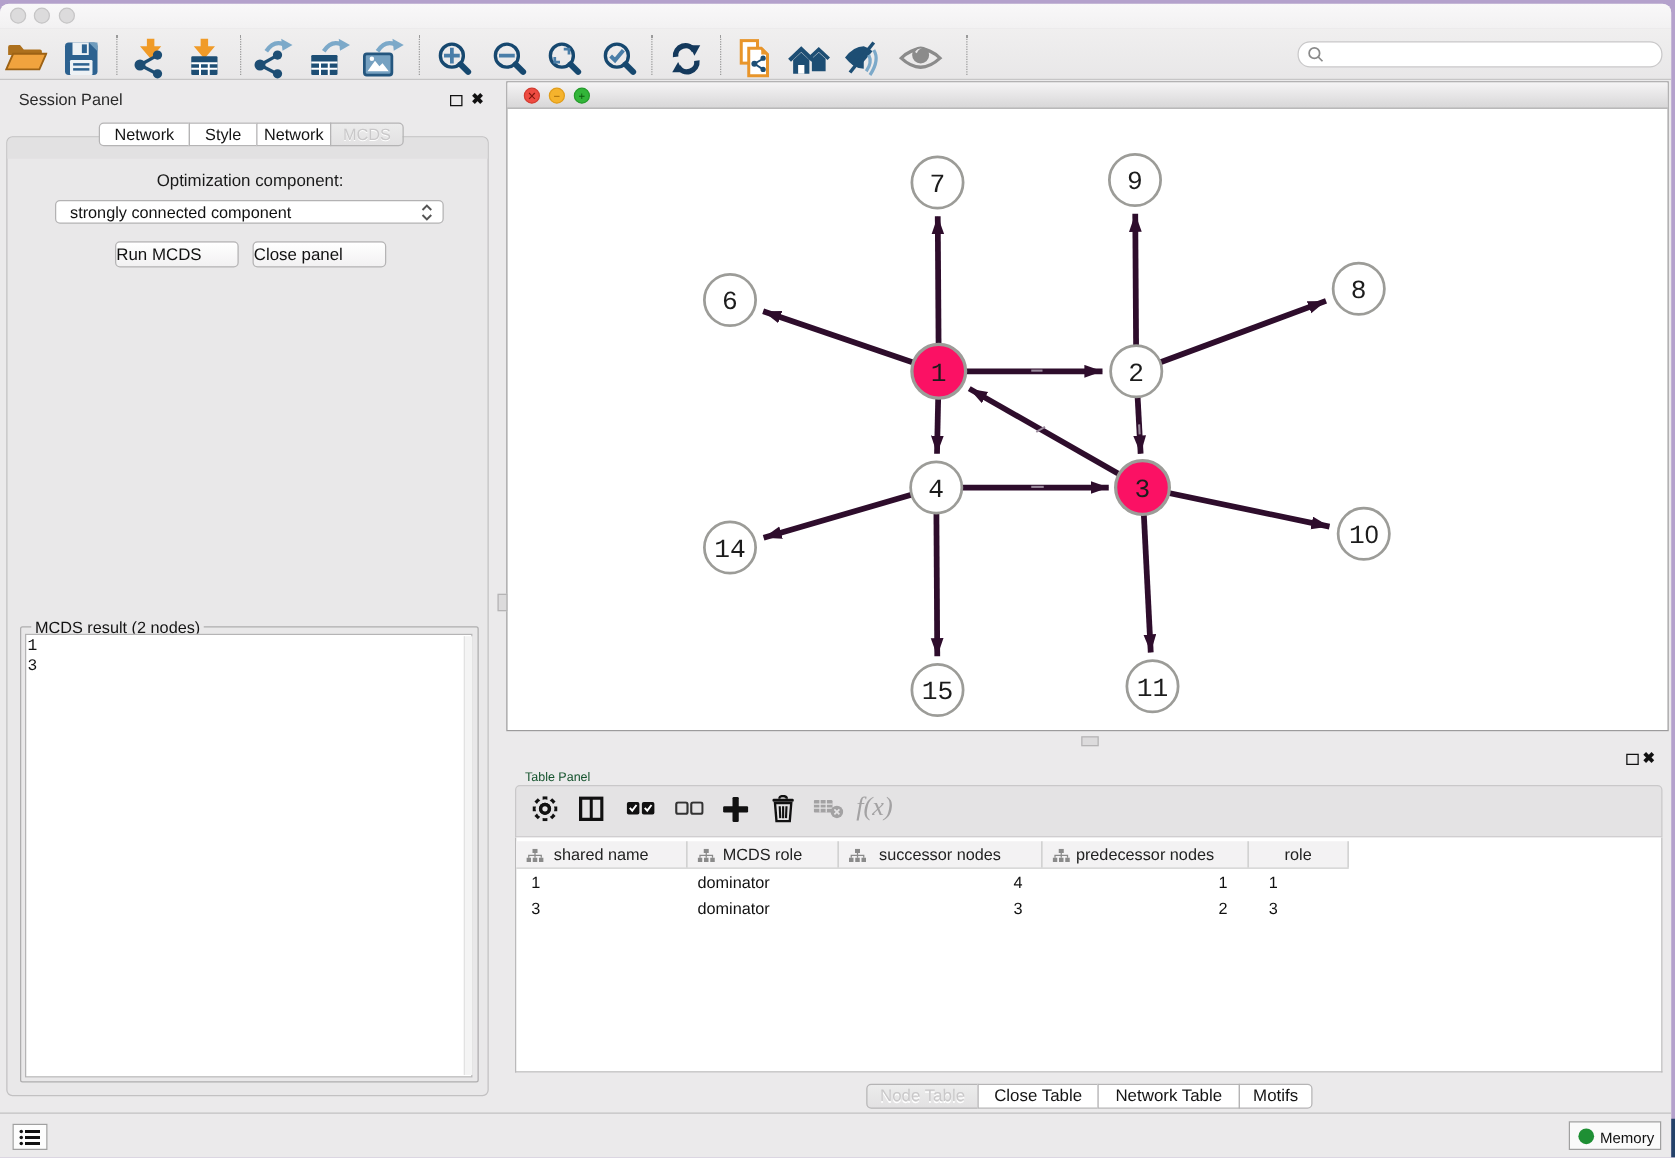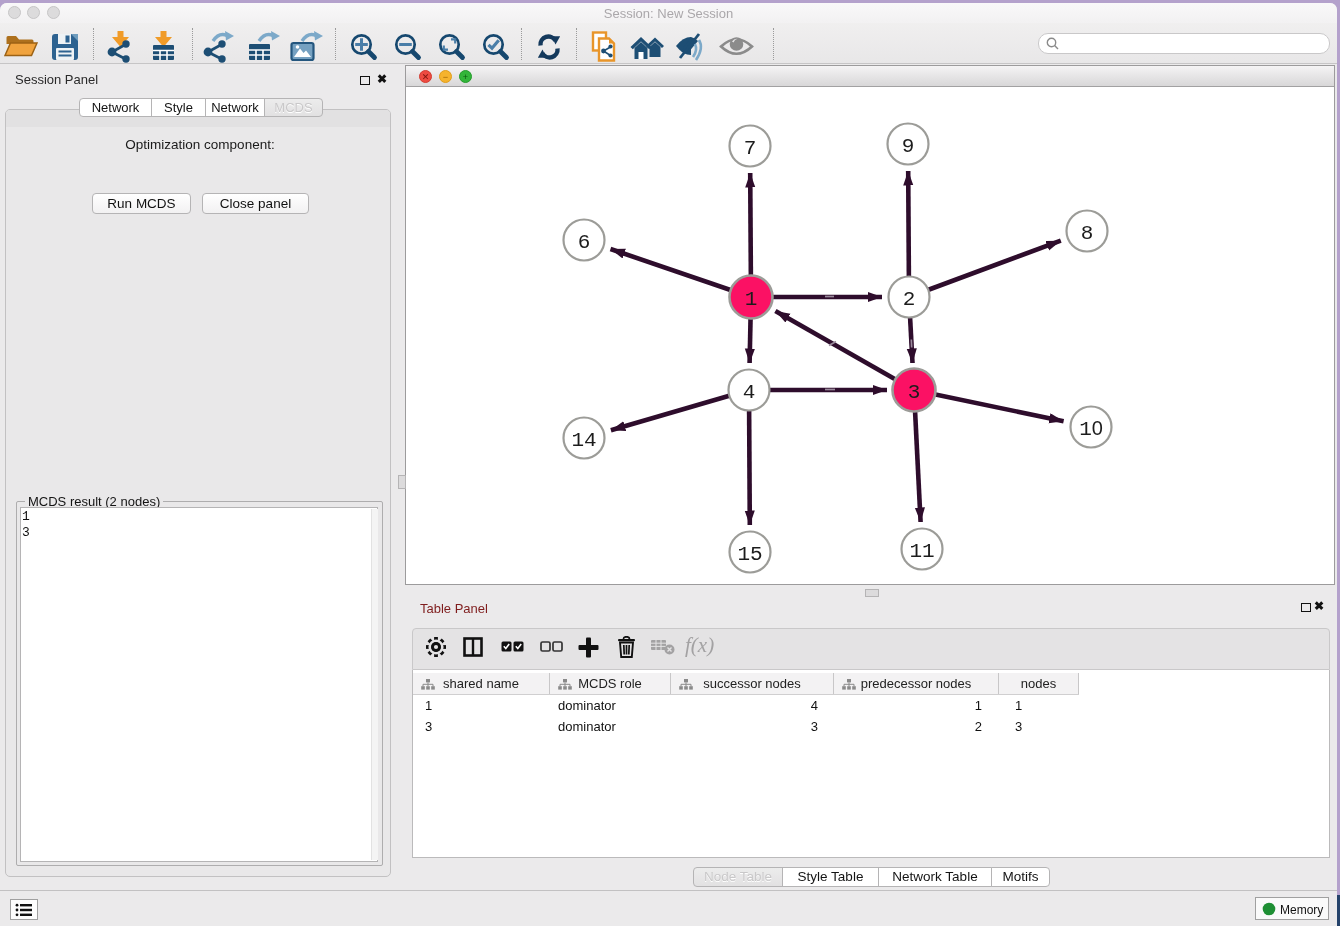--- a/index.html
+++ b/index.html
@@ -16,53 +16,52 @@
 
 #cph{position:absolute;left:15px;top:69px;font-size:13px;color:#2a2a2a}
 .sqbtn{position:absolute;width:8px;height:7px;border:1.5px solid #111;box-sizing:content-box}
 .xbtn{position:absolute;font-size:12px;font-weight:700;color:#111}
 #innerpanel{position:absolute;left:5px;top:106px;width:386px;height:768px;background:#e9e8e9;border:1px solid #c2c1c2;border-radius:5px;box-sizing:border-box}
 #tabband{position:absolute;left:6px;top:107px;width:384px;height:17px;background:#e2e1e2;border-radius:4px 4px 0 0}
 .tab{position:absolute;top:95px;height:17px;background:#fff;border:1px solid #b5b4b5;font-size:13px;color:#141414;text-align:center;line-height:17px;box-sizing:content-box}
 .tabsel{background:linear-gradient(#ececec,#e2e1e2);color:#c9c8c9;text-shadow:0 1px 0 #fff}
 #optlabel{position:absolute;left:20px;top:134px;width:360px;text-align:center;font-size:13.5px;color:#1a1a1a}
 #combo{position:absolute;left:44px;top:157px;width:311px;height:19px;background:#fff;border:1px solid #b3b2b3;border-radius:4px;box-sizing:border-box;font-size:13px;color:#111;line-height:17px;padding-left:11px}
-.btn{position:absolute;top:190px;height:19px;background:linear-gradient(#fff,#f2f1f2);border:1px solid #b5b4b5;border-radius:4px;font-size:13.5px;color:#111;text-align:center;line-height:19px;box-sizing:content-box}
+.btn{position:absolute;top:190px;height:19px;background:linear-gradient(#fff,#f2f1f2);border:1px solid #b5b4b5;border-radius:4px;font-size:13.5px;color:#111;line-height:19px;box-sizing:content-box}
 #fieldset{position:absolute;left:16px;top:498px;width:365px;height:363px;border:1px solid #aeadae;border-radius:2px}
 #fslegend{position:absolute;left:25px;top:491px;background:#e9e8e9;padding:0 3px;font-size:13px;color:#141414}
 #fswhite{position:absolute;left:20px;top:504px;width:358px;height:355px;background:#fff;border:1px solid #b5b4b5;box-sizing:border-box}
 #fsscroll{position:absolute;left:371px;top:506px;width:6px;height:351px;background:#f4f4f4;border-left:1px solid #e2e2e2}
 #fstext{position:absolute;left:22px;top:506px;font-family:"Liberation Mono",monospace;font-size:13px;line-height:16px;color:#111}
 
 #sccwin{position:absolute;left:405px;top:62px;width:930px;height:520px;border:1px solid #9c9b9c;background:#fff;box-sizing:border-box}
 #scctb{position:absolute;left:0;top:0;width:100%;height:21px;background:linear-gradient(#f5f4f5,#d8d7d8);border-bottom:1px solid #a2a1a2;box-sizing:border-box}
 #scctitle{position:absolute;left:0;top:4px;width:100%;text-align:center;font-size:13.5px;font-weight:400;letter-spacing:0.2px;color:#1a1a1a}
 .light{position:absolute;top:4px;width:13px;height:13px;border-radius:50%;box-sizing:border-box;font-size:9px;line-height:12px;text-align:center}
 
-#tphead{position:absolute;left:420px;top:598px;font-size:13px;color:#7f1d1d}
+#tphead{position:absolute;left:420px;top:614px;font-size:10px;color:#14532d}
 #tptools{position:absolute;left:412px;top:625px;width:918px;height:42px;background:#e4e3e4;border:1px solid #c9c8c9;border-radius:4px 4px 0 0;box-sizing:border-box}
 #tpwhite{position:absolute;left:412px;top:667px;width:918px;height:188px;background:#fff;border:1px solid #bbbabb;border-top:none;box-sizing:border-box}
 #thead{position:absolute;left:413px;top:670px;width:666px;height:22px;background:#f3f2f3;border-bottom:1px solid #d0cfd0;box-sizing:border-box}
 .thcell{position:absolute;top:670px;height:21px;border-right:1px solid #c8c7c8;box-sizing:border-box;display:flex;align-items:center;justify-content:center;font-size:13px;color:#222;gap:5px}
 .trow{position:absolute;font-size:13px;color:#111;height:21px;line-height:21px}
 .tabb{position:absolute;top:864px;height:18px;background:#fff;border:1px solid #b5b4b5;font-size:13.5px;color:#141414;text-align:center;line-height:18px;box-sizing:content-box}
 .tabb.tabsel{background:linear-gradient(#ececec,#e2e1e2);color:#c9c8c9;text-shadow:0 1px 0 #fff}
 
 #statusbar{position:absolute;left:0;top:887px;width:1337px;height:36px;background:#ebeaeb;border-top:1px solid #c2c1c2}
 #memorybtn{position:absolute;left:1255px;top:894px;width:74px;height:23px;background:#fafafa;border:1px solid #a0a0a0;box-sizing:border-box}
 #listbtn{position:absolute;left:10px;top:896px;width:28px;height:21px;background:#fdfdfd;border:1px solid #a0a0a0;box-sizing:border-box}
 </style>
 </head>
 <body>
 <div id="app">
   <div id="titlebar">
     <div class="tl" style="left:8px"></div>
     <div class="tl" style="left:27px"></div>
     <div class="tl" style="left:47px"></div>
-    <div id="wtitle">Session: New Session</div>
   </div>
   <div id="toolbar"></div>
   <div class="sep" style="left:93px"></div>
   <div class="sep" style="left:192px"></div>
   <div class="sep" style="left:335px"></div>
   <div class="sep" style="left:521px"></div>
   <div class="sep" style="left:576px"></div>
   <div class="sep" style="left:773px"></div>
   <div id="search">
       <svg width="16" height="16" style="position:absolute;left:6px;top:2px" viewBox="0 0 16 16">
@@ -201,20 +200,26 @@
   <div id="cph">Session Panel</div>
   <div class="sqbtn" style="left:360px;top:73px"></div>
   <div class="xbtn" style="left:377px;top:69px">✖</div>
   <div id="innerpanel"></div>
   <div id="tabband"></div>
   <div class="tab" style="left:79px;width:71px;border-radius:4px 0 0 4px">Network</div>
   <div class="tab" style="left:151px;width:53px">Style</div>
   <div class="tab" style="left:205px;width:58px">Network</div>
   <div class="tab tabsel" style="left:264px;width:57px;border-radius:0 4px 4px 0">MCDS</div>
   <div id="optlabel">Optimization component:</div>
+  <div id="combo">strongly connected component
+    <svg width="11" height="14" style="position:absolute;right:7px;top:2px" viewBox="0 0 11 14">
+        <path d="M2 5 L5.5 1.5 L9 5" fill="none" stroke="#555" stroke-width="1.6"></path>
+        <path d="M2 9 L5.5 12.5 L9 9" fill="none" stroke="#555" stroke-width="1.6"></path>
+      </svg>
+  </div>
   <div class="btn" style="left:92px;width:97px">Run MCDS</div>
   <div class="btn" style="left:202px;width:105px">Close panel</div>
   <div id="fieldset"></div>
   <div id="fslegend">MCDS result (2 nodes)</div>
   <div id="fswhite"></div>
   <div id="fsscroll"></div>
   <div id="fstext">1<br>3</div>
 
   <div id="sccwin">
     <div id="scctb">
@@ -374,34 +379,34 @@
         </svg></span>successor nodes</div>
   <div class="thcell" style="left:834px;width:165px"><span style="position:absolute;left:8px;top:5px"><svg width="14" height="11" viewBox="0 0 14 11">
           <g fill="#8a8a8a">
             <rect x="5" y="0" width="4" height="3.4"></rect>
             <rect x="0.2" y="7.2" width="3.6" height="3.4"></rect>
             <rect x="5.2" y="7.2" width="3.6" height="3.4"></rect>
             <rect x="10.2" y="7.2" width="3.6" height="3.4"></rect>
           </g>
           <path d="M7 3.4 V5.3 M2 7.2 V5.3 H12 V7.2 M7 5.3 V7.2" stroke="#8a8a8a" stroke-width="1" fill="none"></path>
         </svg></span>predecessor nodes</div>
-  <div class="thcell" style="left:999px;width:80px">nodes</div>
+  <div class="thcell" style="left:999px;width:80px">role</div>
   <div class="trow" style="left:425px;top:692px">1</div>
   <div class="trow" style="left:558px;top:692px">dominator</div>
   <div class="trow" style="left:700px;top:692px;width:118px;text-align:right">4</div>
   <div class="trow" style="left:860px;top:692px;width:122px;text-align:right">1</div>
   <div class="trow" style="left:1015px;top:692px">1</div>
   <div class="trow" style="left:425px;top:713px">3</div>
   <div class="trow" style="left:558px;top:713px">dominator</div>
   <div class="trow" style="left:700px;top:713px;width:118px;text-align:right">3</div>
   <div class="trow" style="left:860px;top:713px;width:122px;text-align:right">2</div>
   <div class="trow" style="left:1015px;top:713px">3</div>
 
   <div class="tabb tabsel" style="left:693px;width:88px;border-radius:4px 0 0 4px">Node Table</div>
-  <div class="tabb" style="left:782px;width:95px">Style Table</div>
+  <div class="tabb" style="left:782px;width:95px">Close Table</div>
   <div class="tabb" style="left:878px;width:112px">Network Table</div>
   <div class="tabb" style="left:991px;width:57px;border-radius:0 4px 4px 0">Motifs</div>
 
   <div id="statusbar"></div>
   <div id="listbtn">
       <svg width="18" height="14" viewBox="0 0 18 14" style="position:absolute;left:4px;top:3px">
         <circle cx="2" cy="2.2" r="1.4" fill="#111"></circle>
         <circle cx="2" cy="7" r="1.4" fill="#111"></circle>
         <circle cx="2" cy="11.8" r="1.4" fill="#111"></circle>
         <rect x="5" y="1" width="12" height="2.4" fill="#111"></rect>

